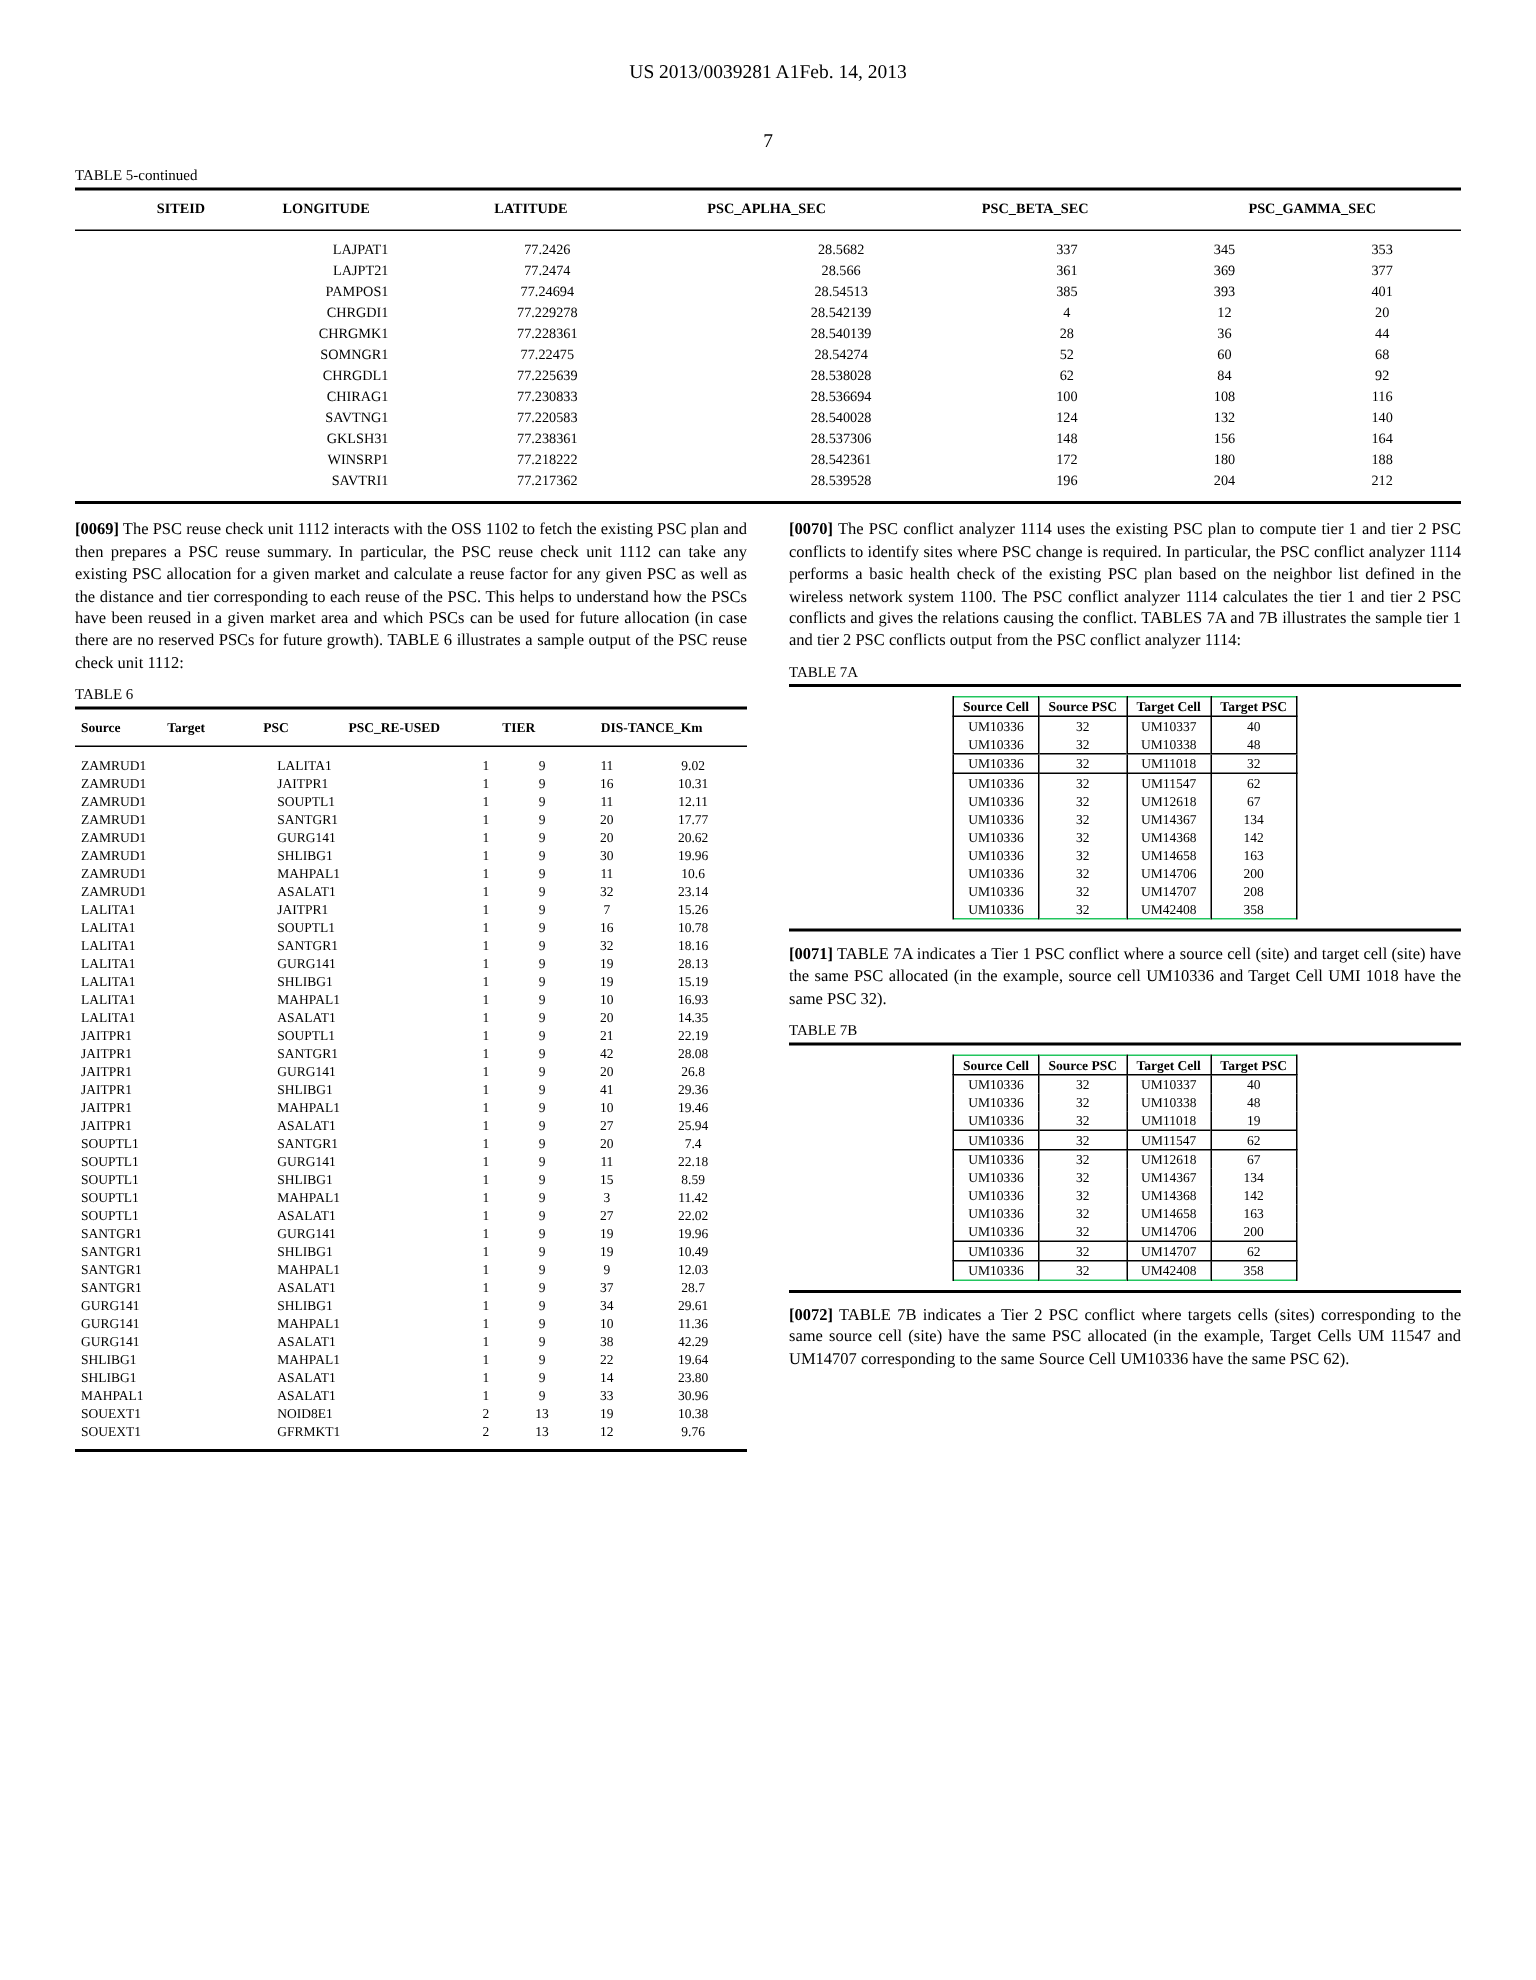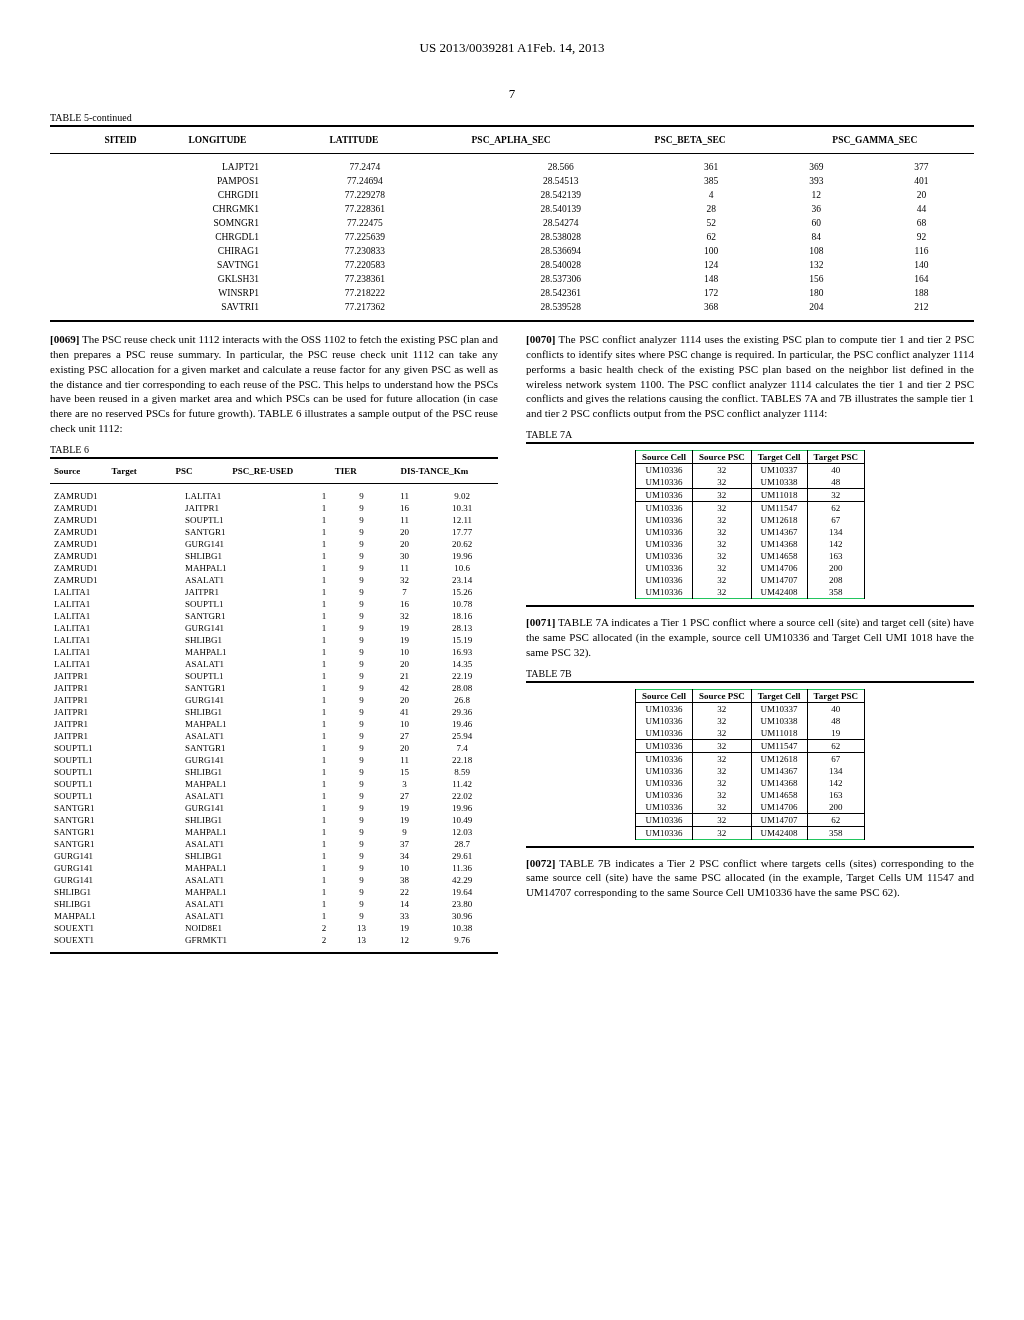--- a/index.html
+++ b/index.html
@@ -45,20 +45,28 @@
           <th>PSC_APLHA_SEC</th>
           <th>PSC_BETA_SEC</th>
           <th>PSC_GAMMA_SEC</th>
         </tr>
       </thead>
     </table>
     <hr class="hr">
  <table class="tbl5">
       <tbody id="t5b">
         <tr>
+          <td>LAJPAT1</td>
+          <td>77.2426</td>
+          <td>28.5682</td>
+          <td>337</td>
+          <td>345</td>
+          <td>353</td>
+        </tr>
+        <tr>
           <td>LAJPT21</td>
           <td>77.2474</td>
           <td>28.566</td>
           <td>361</td>
           <td>369</td>
           <td>377</td>
         </tr>
         <tr>
           <td>PAMPOS1</td>
           <td>77.24694</td>
@@ -128,21 +136,21 @@
           <td>77.218222</td>
           <td>28.542361</td>
           <td>172</td>
           <td>180</td>
           <td>188</td>
         </tr>
         <tr>
           <td>SAVTRI1</td>
           <td>77.217362</td>
           <td>28.539528</td>
-          <td>368</td>
+          <td>196</td>
           <td>204</td>
           <td>212</td>
         </tr>
       </tbody>
     </table>
     <hr class="hr2">
 </div>
 
 <div class="columns">
 <div class="col">

